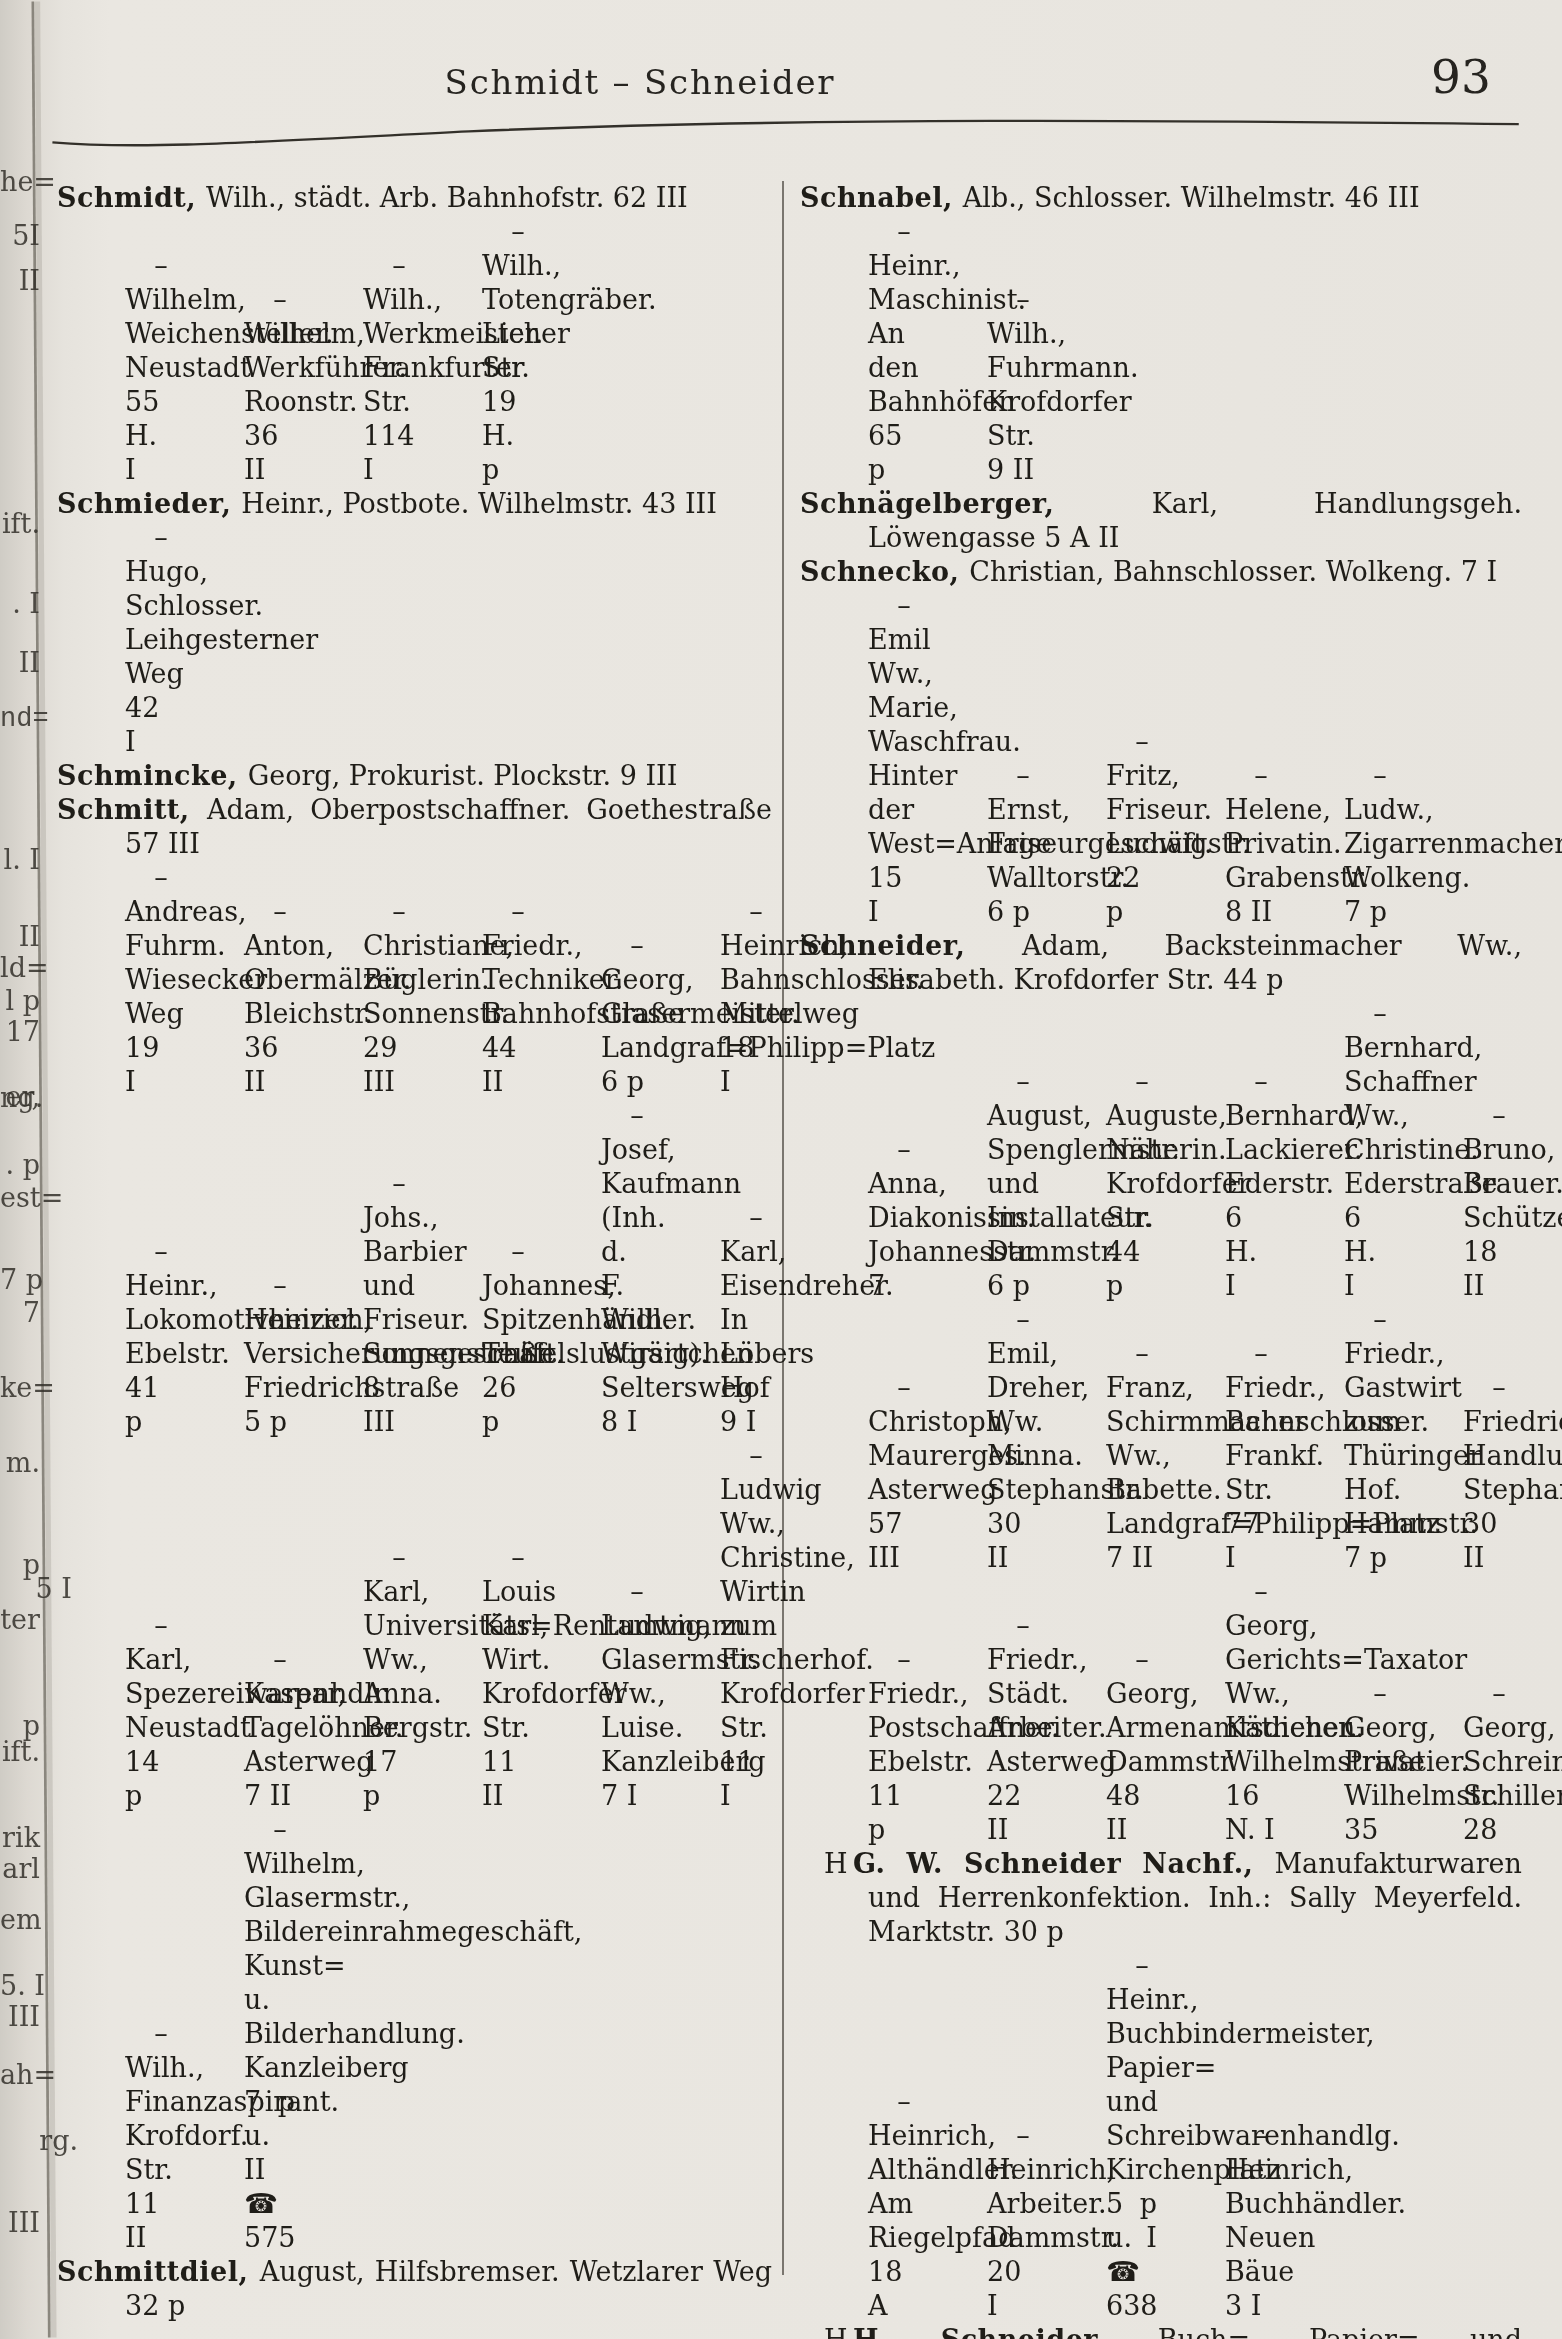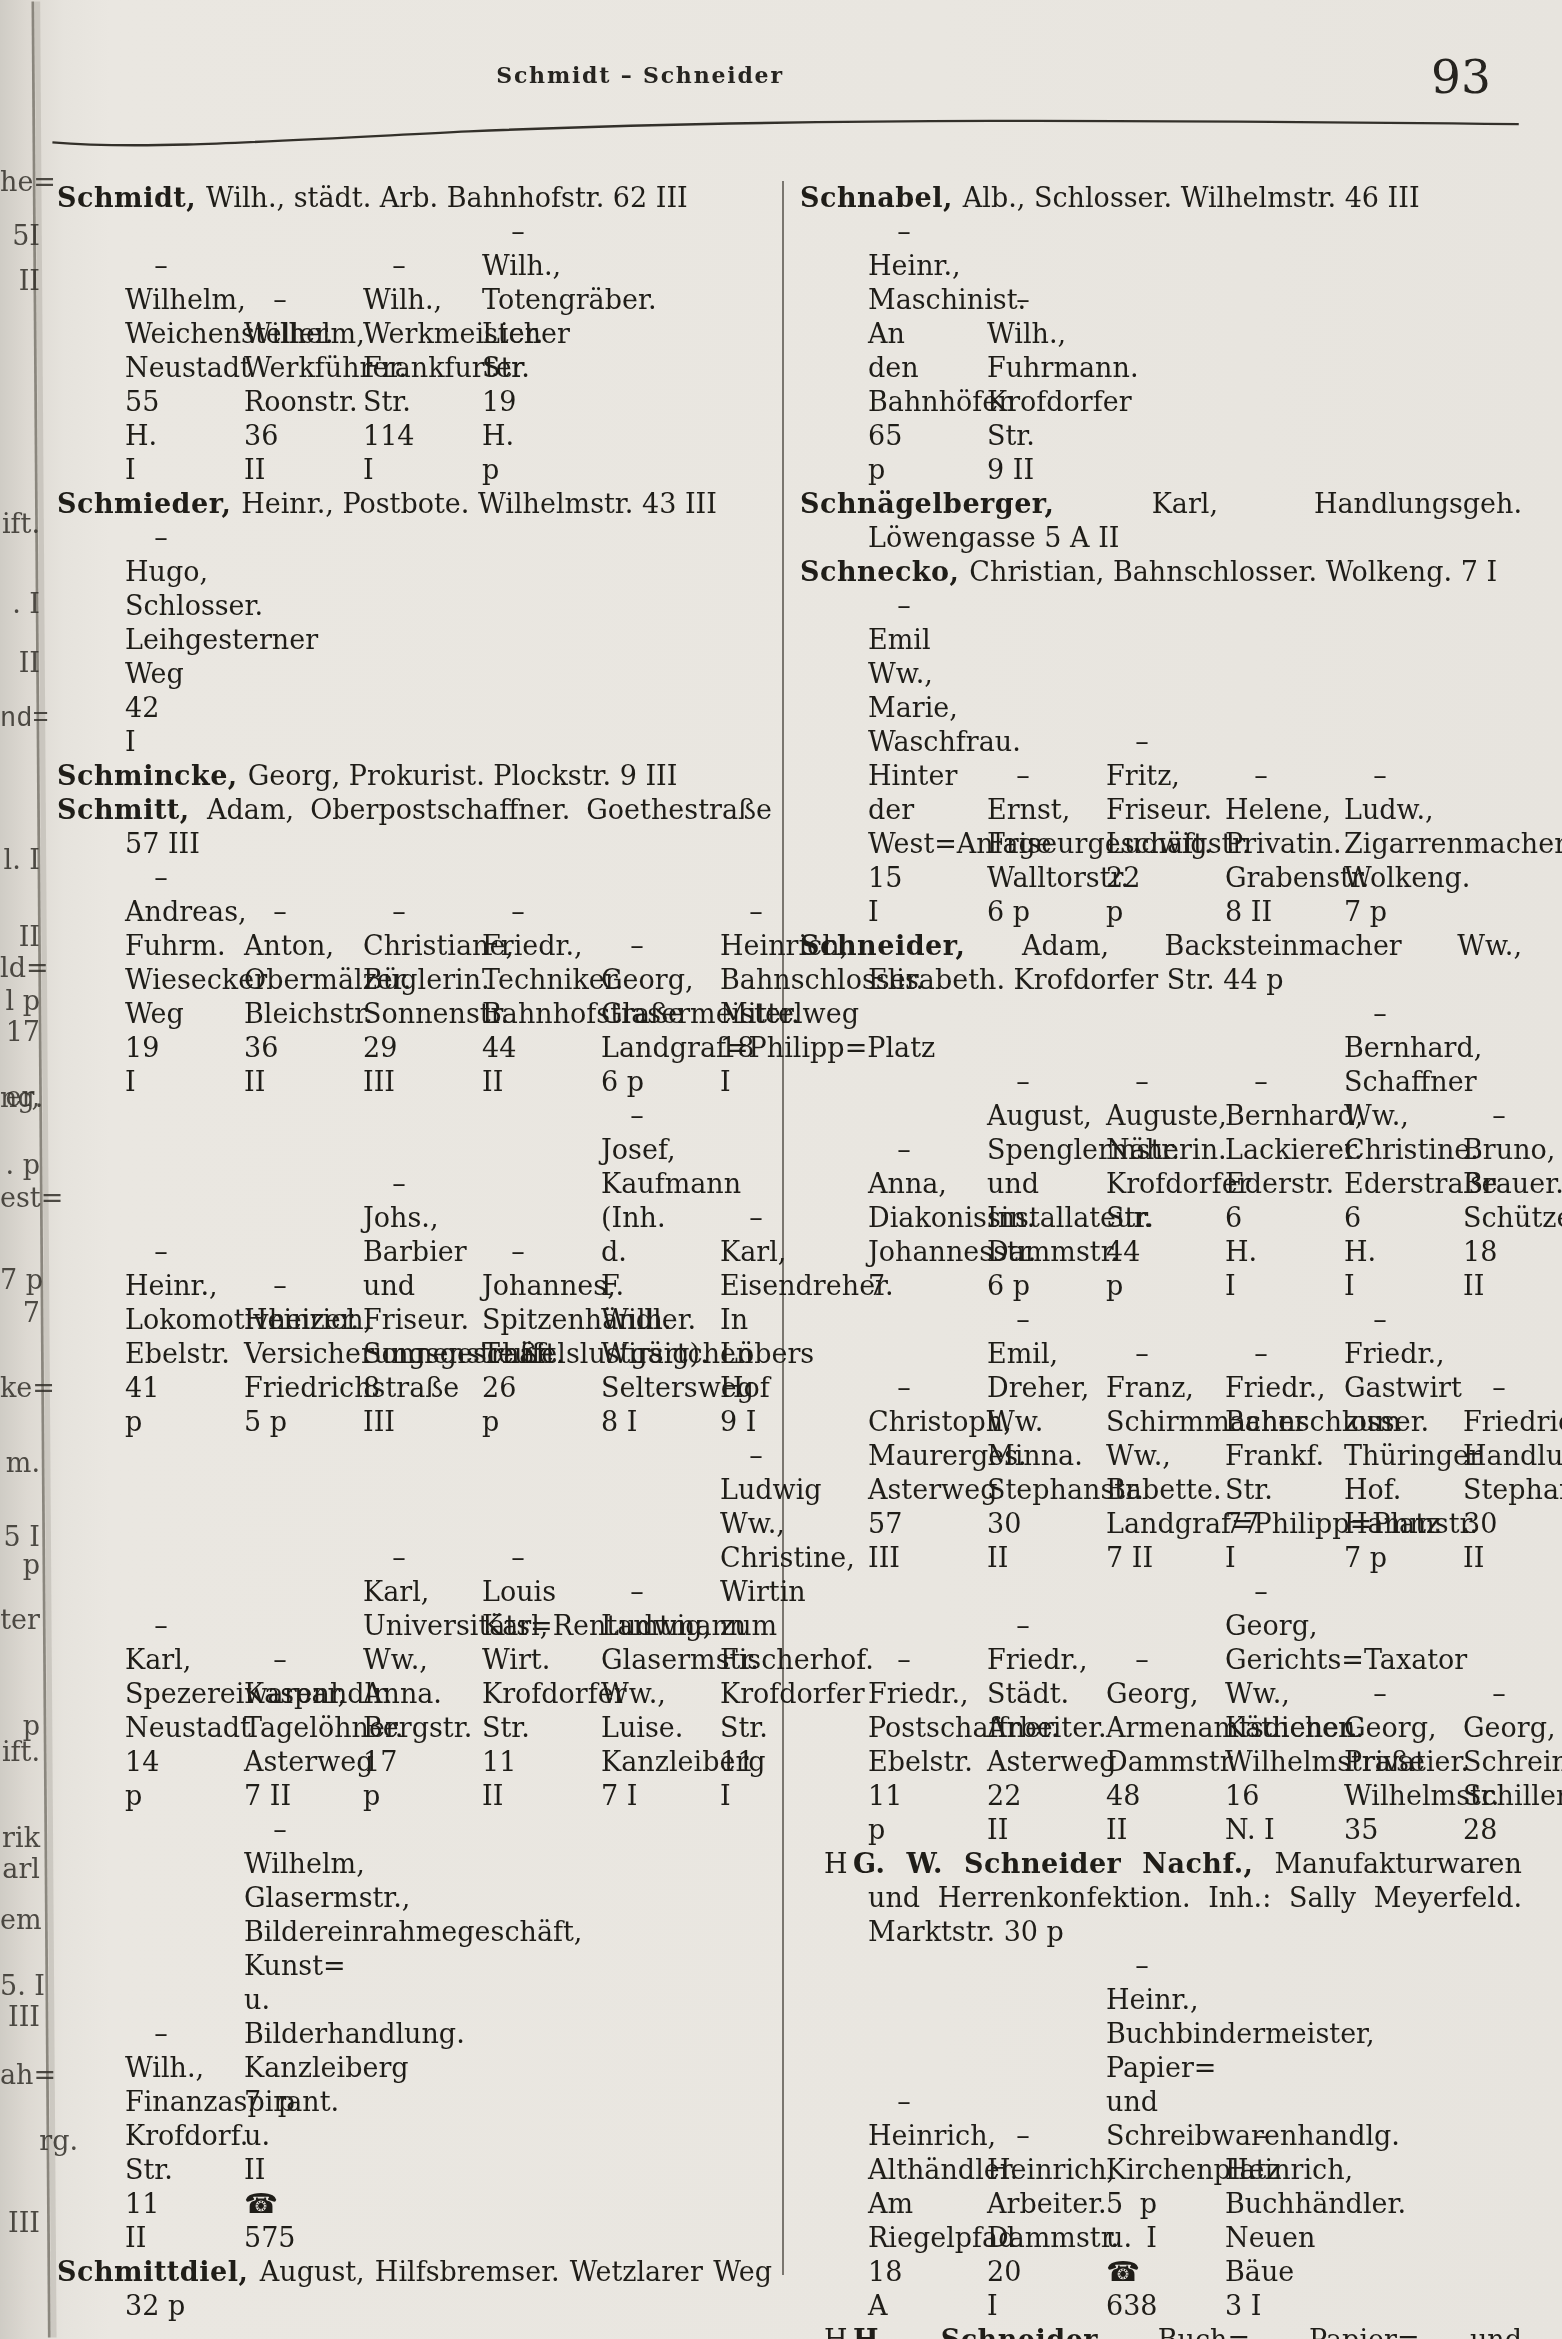--- a/index.html
+++ b/index.html
@@ -9,21 +9,21 @@
     font-family:"DejaVu Serif","Liberation Serif",serif;
     color:#211f1a;
   }
   .margin-frag{
     position:absolute;left:0;width:40px;text-align:right;
     font-size:27px;line-height:24px;color:#33302a;opacity:.85;
     white-space:nowrap;overflow:visible;
   }
   .header-title{
     position:absolute;top:62px;left:384px;width:512px;text-align:center;
-    font-size:22px;font-weight:700;letter-spacing:1.8px;color:#262420;
+    font-size:34px;font-weight:400;letter-spacing:1.8px;color:#262420;
   }
   .page-number{
     position:absolute;top:49px;left:1431px;font-size:47px;color:#262420;
   }
   .rule-svg{position:absolute;top:115px;left:48px;}
   .fold-svg{position:absolute;top:0;left:0;}
   .divider{
     position:absolute;left:782px;top:181px;width:1.8px;height:2094px;
     background:#4a463f;opacity:.7;
   }
@@ -64,21 +64,21 @@
       <div class="margin-frag" style="top: 1020px;">17</div>
       <div class="margin-frag" style="top: 1053px; margin-top: 32px;">er,</div>
       <div class="margin-frag" style="top: 1086px;">ng.</div>
       <div class="margin-frag" style="top: 1153px;">. p</div>
       <div class="margin-frag" style="top: 1186px;">est=</div>
       <div class="margin-frag" style="top: 1268px;">7 p</div>
       <div class="margin-frag" style="top: 1301px;">7</div>
       <div class="margin-frag" style="top: 1376px;">ke=</div>
       <div class="margin-frag" style="top: 1451px;">m.</div>
       <div class="margin-frag" style="top: 1553px;">p</div>
-      <div class="margin-frag" style="top: 1525px;">5 I</div>
+      <div class="margin-frag" style="top: 1577px; padding-left: 32px;">5 I</div>
       <div class="margin-frag" style="top: 1608px;">ter</div>
       <div class="margin-frag" style="top: 1714px;">p</div>
       <div class="margin-frag" style="top: 1740px;">ift.</div>
       <div class="margin-frag" style="top: 1826px;">rik</div>
       <div class="margin-frag" style="top: 1857px;">arl</div>
       <div class="margin-frag" style="top: 1908px;">em</div>
       <div class="margin-frag" style="top: 1974px;">5. I</div>
       <div class="margin-frag" style="top: 2005px;">III</div>
       <div class="margin-frag" style="top: 2063px;">ah=</div>
       <div class="margin-frag" style="top: 2129px; padding-left: 38px;">rg.</div>

